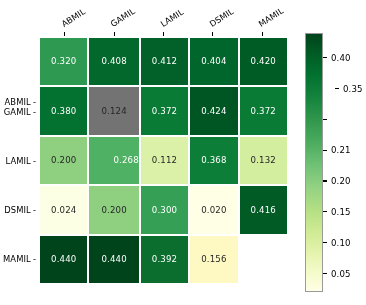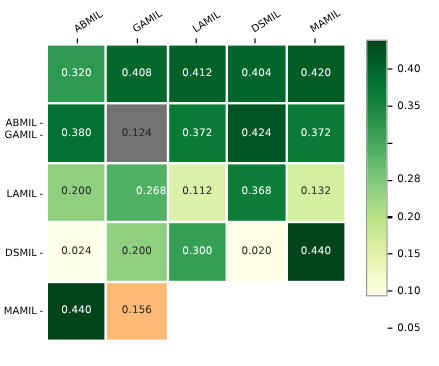--- a/index.html
+++ b/index.html
@@ -106,21 +106,21 @@
     color: #000;
     letter-spacing: 0.1px;
   }
 
   
   #colorbar-wrap {
     position: absolute;
     left: 305px;
     top: 33px;
     width: 18px;
-    height: 214px;
+    height: 259px;
   }
   #colorbar-gradient {
     position: absolute;
     inset: 0;
     border: 1px solid #9a9a9a;
     box-sizing: border-box;
     background: linear-gradient(to bottom,
       #00441b 0%,
       #005a23 7%,
       #00702f 15%,
@@ -206,43 +206,45 @@
         <div class="hm-cell" style="background: rgb(10, 123, 53); color: rgb(255, 255, 255);">0.372</div>
         <div class="hm-cell" style="background: rgb(142, 208, 128); color: rgb(38, 38, 38);">0.200</div>
         <div class="hm-cell" style="background: rgb(79, 177, 99); color: rgb(255, 255, 255); padding-left: 24px;">0.268</div>
         <div class="hm-cell" style="background: rgb(220, 241, 168); color: rgb(38, 38, 38);">0.112</div>
         <div class="hm-cell" style="background: rgb(12, 126, 55); color: rgb(255, 255, 255);">0.368</div>
         <div class="hm-cell" style="background: rgb(211, 238, 159); color: rgb(38, 38, 38);">0.132</div>
         <div class="hm-cell" style="background: rgb(253, 255, 229); color: rgb(38, 38, 38);">0.024</div>
         <div class="hm-cell" style="background: rgb(142, 208, 128); color: rgb(38, 38, 38);">0.200</div>
         <div class="hm-cell" style="background: rgb(53, 160, 85); color: rgb(255, 255, 255);">0.300</div>
         <div class="hm-cell" style="background: rgb(255, 255, 229); color: rgb(38, 38, 38);">0.020</div>
+        <div class="hm-cell" style="background: rgb(0, 91, 37); color: rgb(255, 255, 255);">0.416</div>
         <div class="hm-cell" style="background: rgb(0, 68, 27); color: rgb(255, 255, 255);">0.440</div>
         <div class="hm-cell" style="background: rgb(0, 68, 27); color: rgb(255, 255, 255);">0.440</div>
-        <div class="hm-cell" style="background: #fdba74; color: rgb(38, 38, 38);">0.156</div>
+        <div class="hm-cell" style="background: rgb(11, 110, 47); color: rgb(255, 255, 255);">0.392</div>
+        <div class="hm-cell" style="background: #fef9c3; color: rgb(38, 38, 38);">0.156</div>
       </div>
   </div>
 
   <div id="colorbar-wrap">
     <div id="colorbar-gradient"></div>
   <div class="cbtick" style="top: 24.6667px;">
         <div class="cbtick-mark"></div>
         <div class="cbtick-label">0.40</div>
       </div>
-      <div class="cbtick" style="top: 55.5px;">
+      <div class="cbtick" style="top: 55.5px; margin-left: 12px;">
         <div class="cbtick-mark"></div>
         <div class="cbtick-label">0.35</div>
       </div>
       <div class="cbtick" style="top: 86.3333px; gap: 41px;">
         <div class="cbtick-mark"></div>
         <div class="cbtick-label">0.30</div>
       </div>
       <div class="cbtick" style="top: 117.167px;">
         <div class="cbtick-mark"></div>
-        <div class="cbtick-label">0.28</div>
+        <div class="cbtick-label">0.21</div>
       </div>
       <div class="cbtick" style="top: 148px;">
         <div class="cbtick-mark"></div>
         <div class="cbtick-label">0.20</div>
       </div>
       <div class="cbtick" style="top: 178.833px;">
         <div class="cbtick-mark"></div>
         <div class="cbtick-label">0.15</div>
       </div>
       <div class="cbtick" style="top: 209.667px;">

